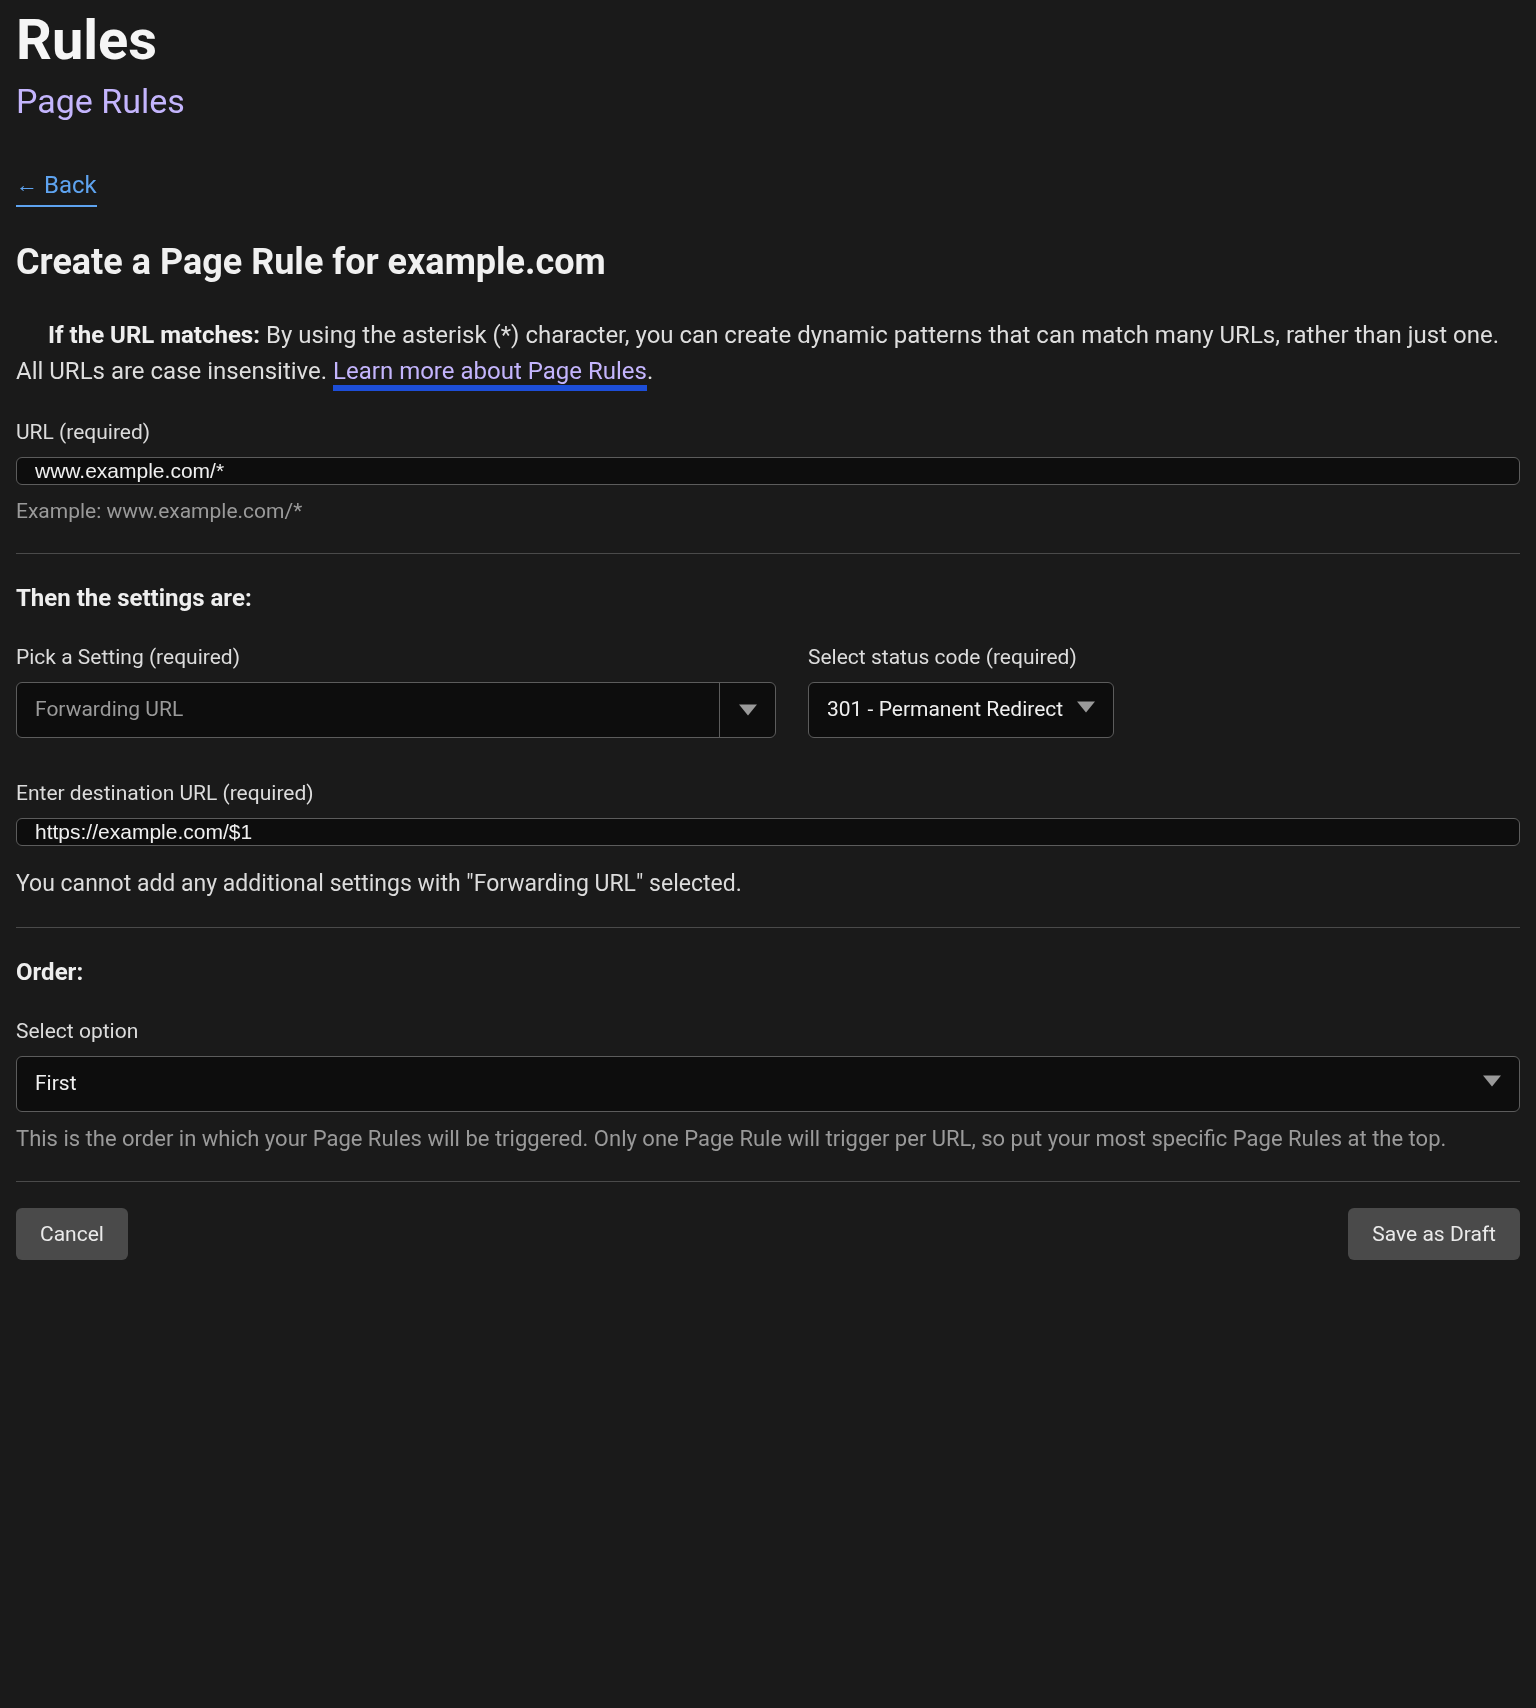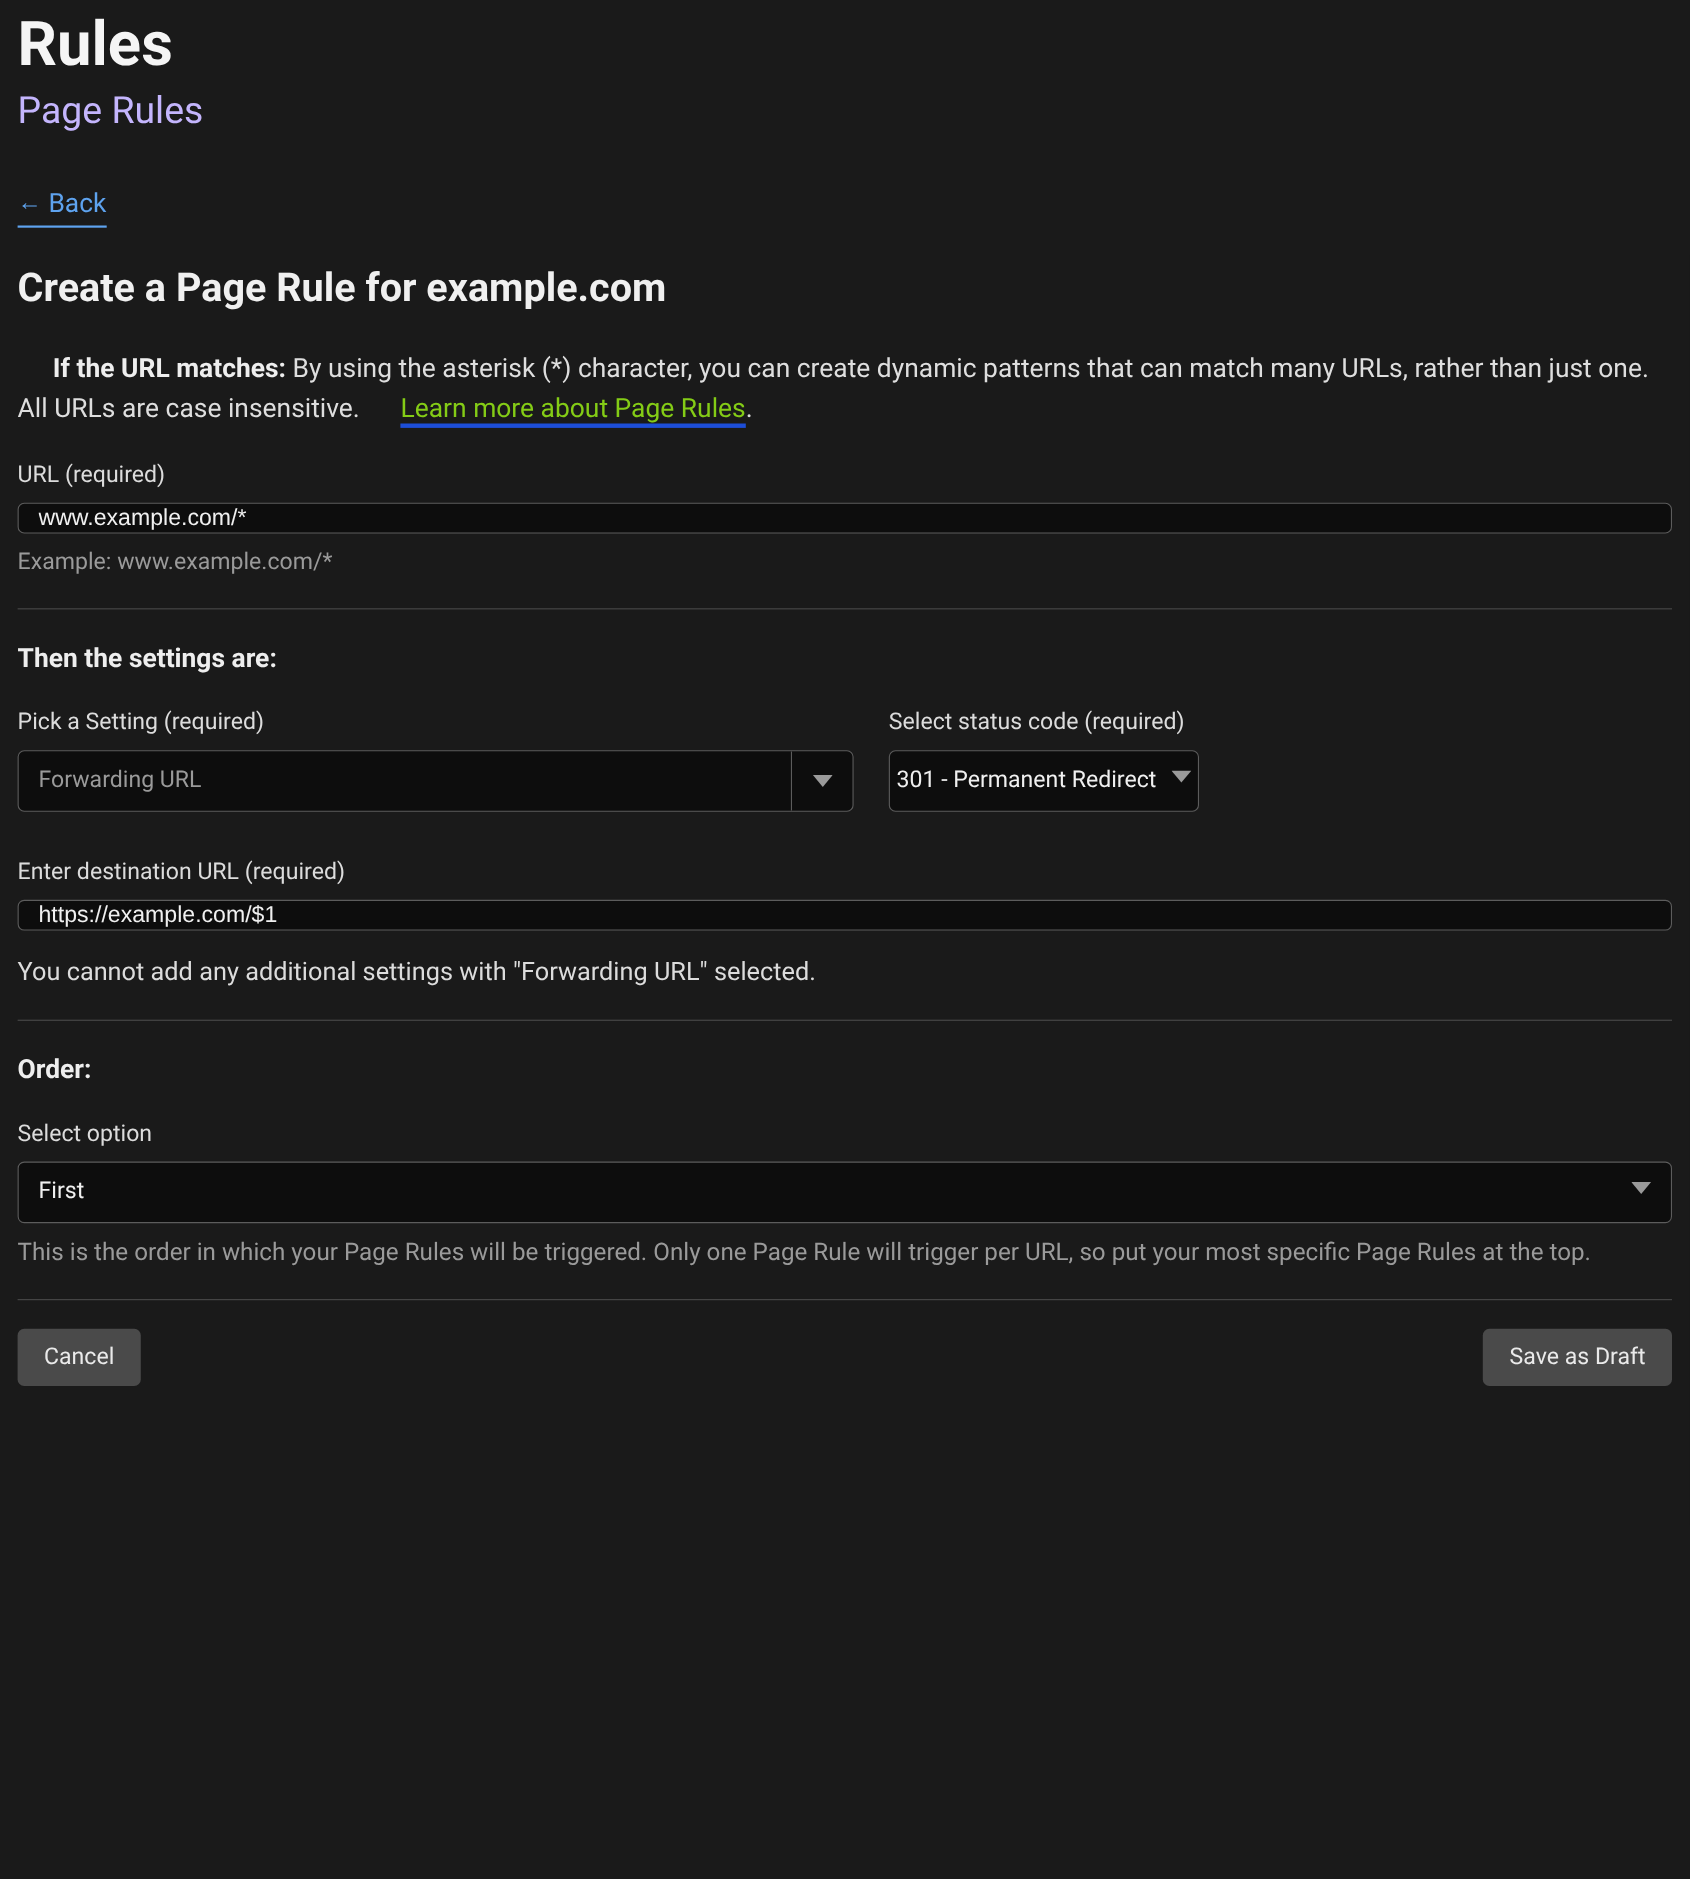--- a/index.html
+++ b/index.html
@@ -44,24 +44,23 @@
     color: #f0f0f0;
     margin-bottom: 28px;
   }
   .intro {
     font-size: 24px;
     color: #dedede;
     margin-bottom: 28px;
   }
   .intro strong { font-weight: 700; color: #eee; margin-left: 32px; }
   .intro a {
-    color: #84cc16;
+    color: #c4b5fd;
     text-decoration: none;
-    border-bottom: 4px solid #1d4ed8;
-    margin-left: 31px;
+    border-bottom: 6px solid #1d4ed8;
   }
   .field-label {
     font-size: 21px;
     color: #dcdcdc;
     margin-bottom: 8px;
     display: block;
   }
   .text-input {
     width: 100%;
     background: #0d0d0d;
@@ -119,21 +118,21 @@
     justify-content: center;
     border-left: 1px solid #5c5c5c;
   }
   .select-inline {
     display: inline-flex;
     align-items: center;
     background: #0d0d0d;
     border: 1px solid #5c5c5c;
     border-radius: 6px;
     height: 56px;
-    padding: 0 6px;
+    padding: 0 18px;
     gap: 14px;
   }
   .select-inline .select-text {
     color: #f0f0f0;
     font-size: 21px;
   }
   .caret-svg { width: 18px; height: 18px; }
   .caret-svg polygon { fill: #9a9a9a; }
   .select-full {
     width: 100%;

